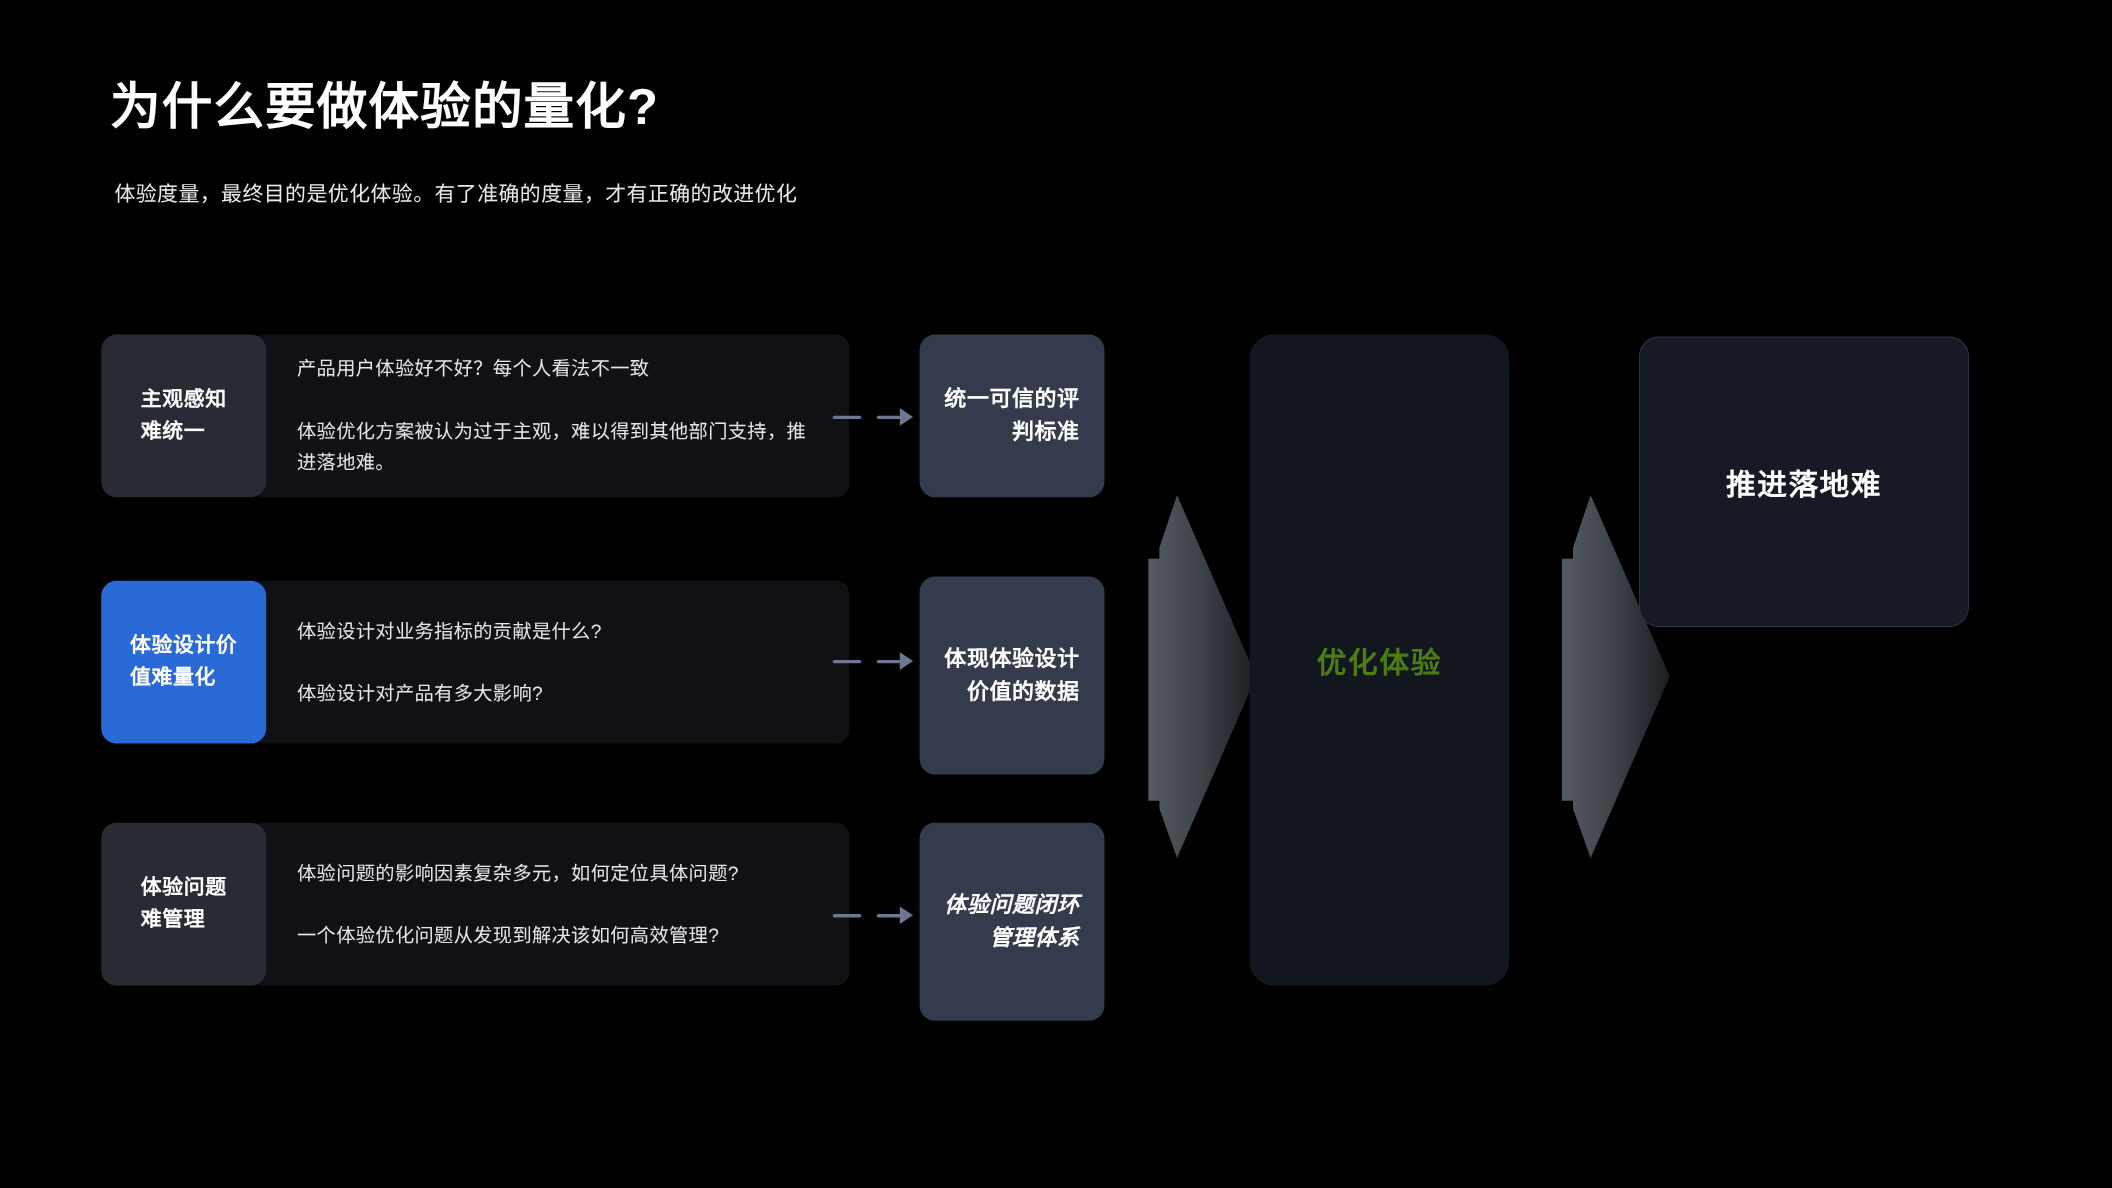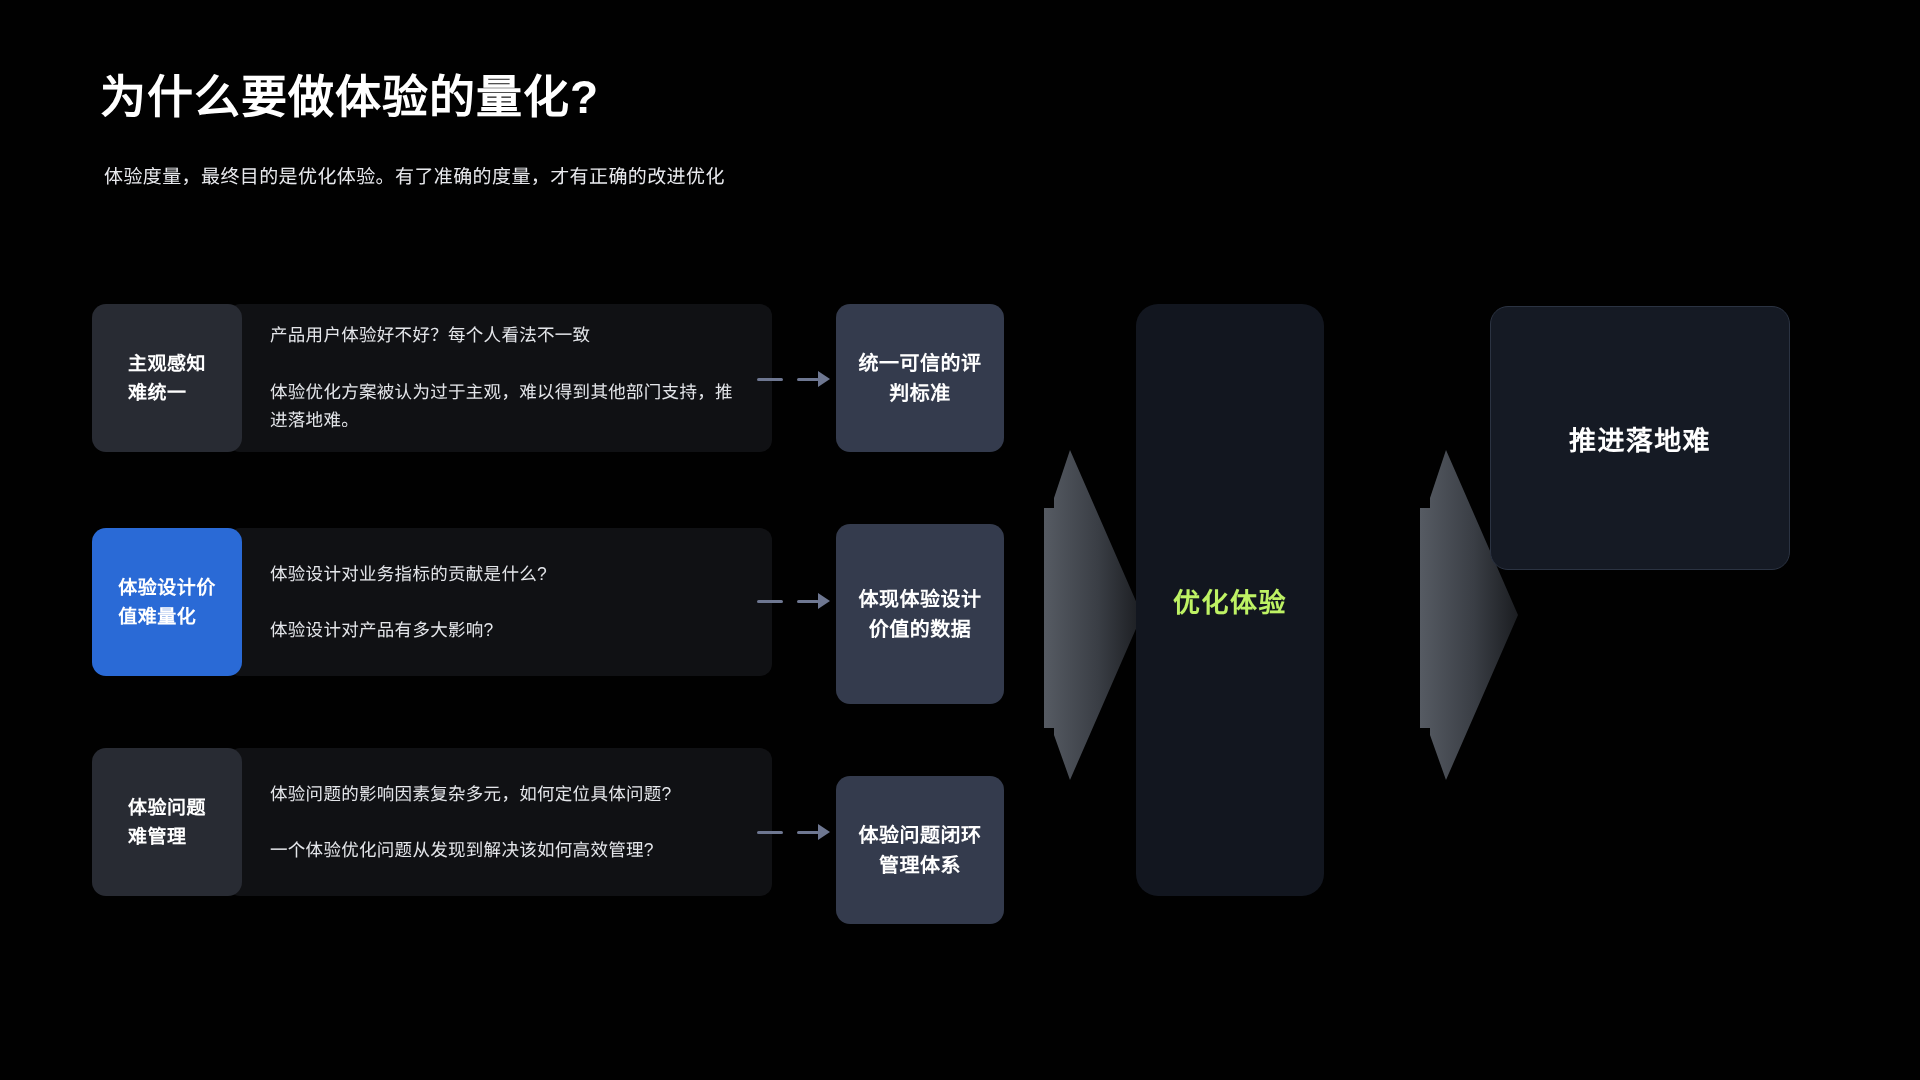--- a/index.html
+++ b/index.html
@@ -140,57 +140,57 @@
   
   .mid-card {
     position: absolute;
     left: 836px;
     width: 168px;
     border-radius: 14px;
     background: #343b4d;
     display: flex;
     align-items: center;
     justify-content: center;
-    text-align: center;
+    text-align: right;
     font-size: 20px;
     font-weight: 700;
     line-height: 1.5;
     letter-spacing: 0.5px;
     color: #ffffff;
   }
   .mid-card.m1 { top: 304px; height: 148px; }
   .mid-card.m2 { top: 524px; height: 180px; }
-  .mid-card.m3 { top: 776px; height: 148px; }
+  .mid-card.m3 { top: 748px; height: 180px; font-style: italic; }
 
   
   .chevron {
     position: absolute;
     width: 112px;
     height: 330px;
   }
   .chevron.a1 { left: 1042px; top: 450px; }
   .chevron.a2 { left: 1418px; top: 450px; }
   .chevron svg { display: block; width: 100%; height: 100%; }
 
   
   .pillar {
     position: absolute;
     left: 1136px;
     top: 304px;
-    width: 188px;
+    width: 236px;
     height: 592px;
     border-radius: 22px;
     background: #12161f;
     display: flex;
     align-items: center;
     justify-content: center;
     font-size: 27px;
     font-weight: 700;
     letter-spacing: 1.5px;
-    color: #bef264;
+    color: #4d7c0f;
   }
 
   
   .result-card {
     position: absolute;
     left: 1490px;
     width: 300px;
     border-radius: 18px;
     background: #151a24;
     border: 1px solid #2b3342;

